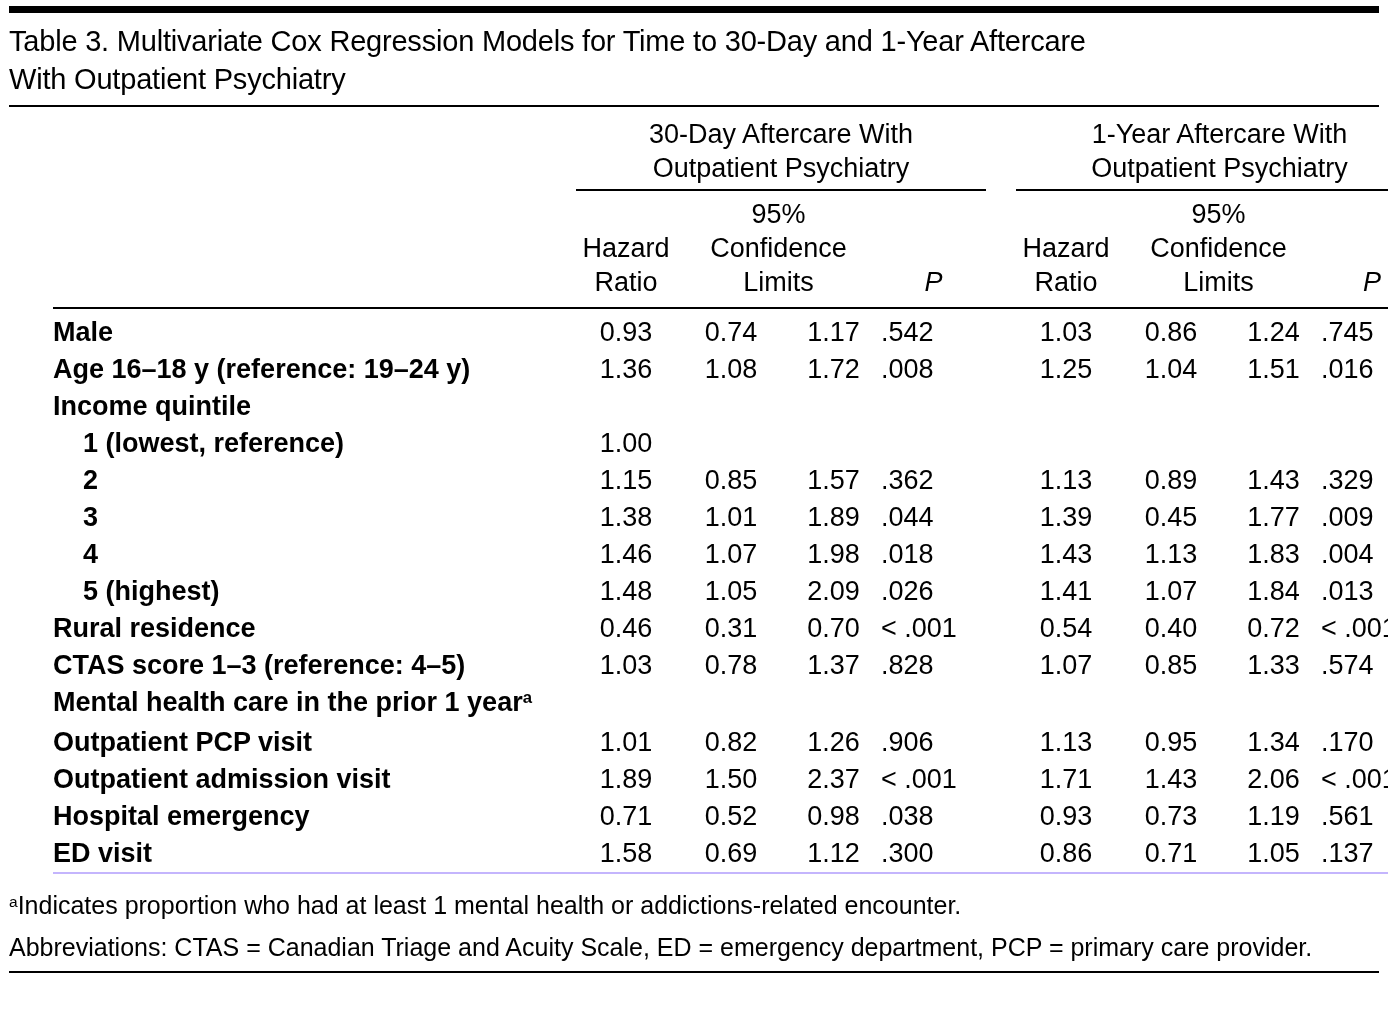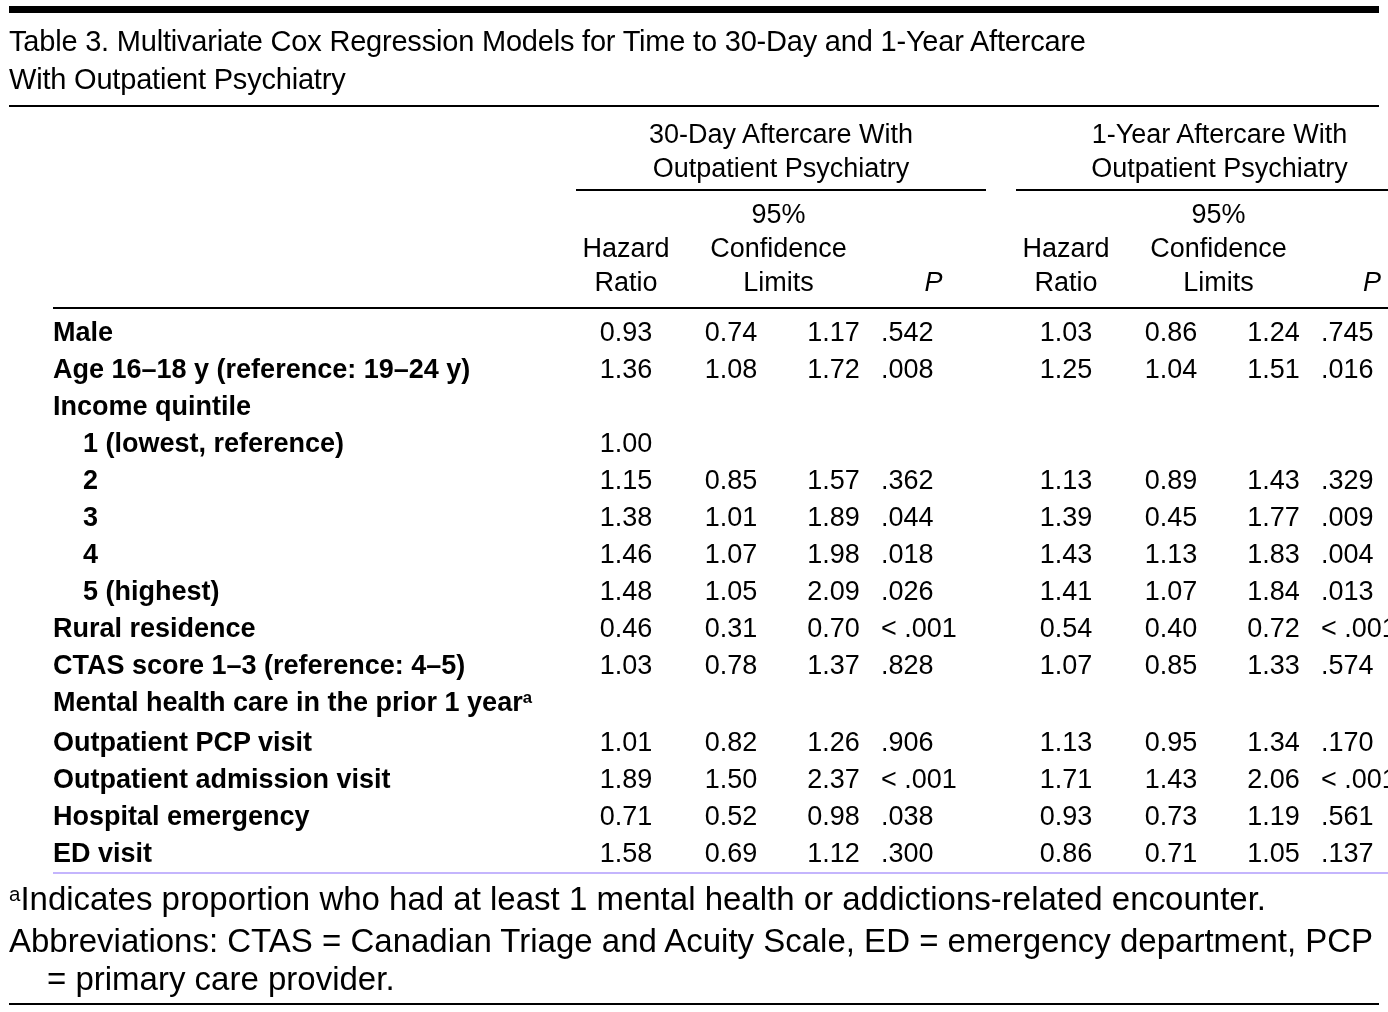--- a/index.html
+++ b/index.html
@@ -45,21 +45,21 @@
     line-height: 37px;
     height: 37px;
     vertical-align: top;
   }
   tbody tr:first-child td { padding-top: 5px; }
   tbody tr:last-child td { border-bottom: 2px solid #c4b5fd; }
   td.row-label { text-align: left; white-space: nowrap; overflow: visible; font-weight: bold; }
   td.row-label.indent { padding-left: 30px; }
   td.num { text-align: center; }
   td.pval { padding-right: 2px; }
-  .footnotes { padding-top: 6px; font-size: 33px; line-height: 38px; }
+  .footnotes { padding-top: 12px; font-size: 25px; line-height: 38px; }
   .footnote { margin: 0; }
   .fn-hang { padding-left: 38px; text-indent: -38px; }
   sup { font-size: 0.62em; vertical-align: baseline; position: relative; top: -0.45em; }
   .bottom-rule { border-top: 2px solid #000; margin-top: 5px; }
 </style>
 </head>
 <body>
 
 <div class="page">
 

